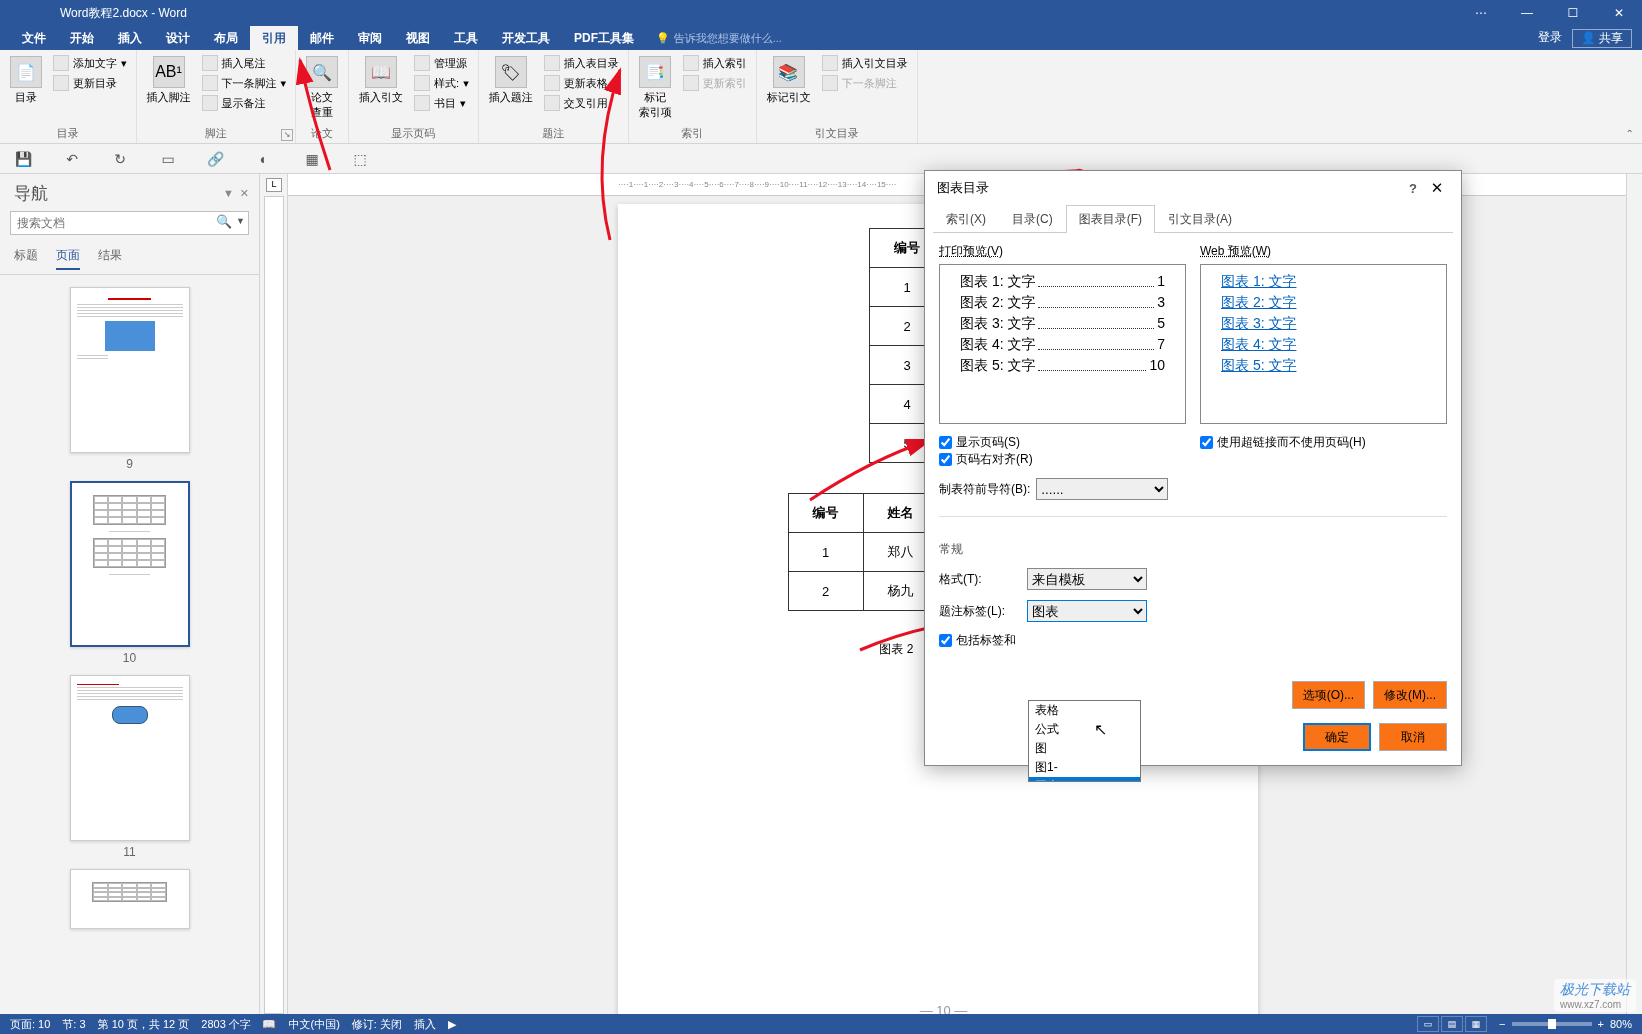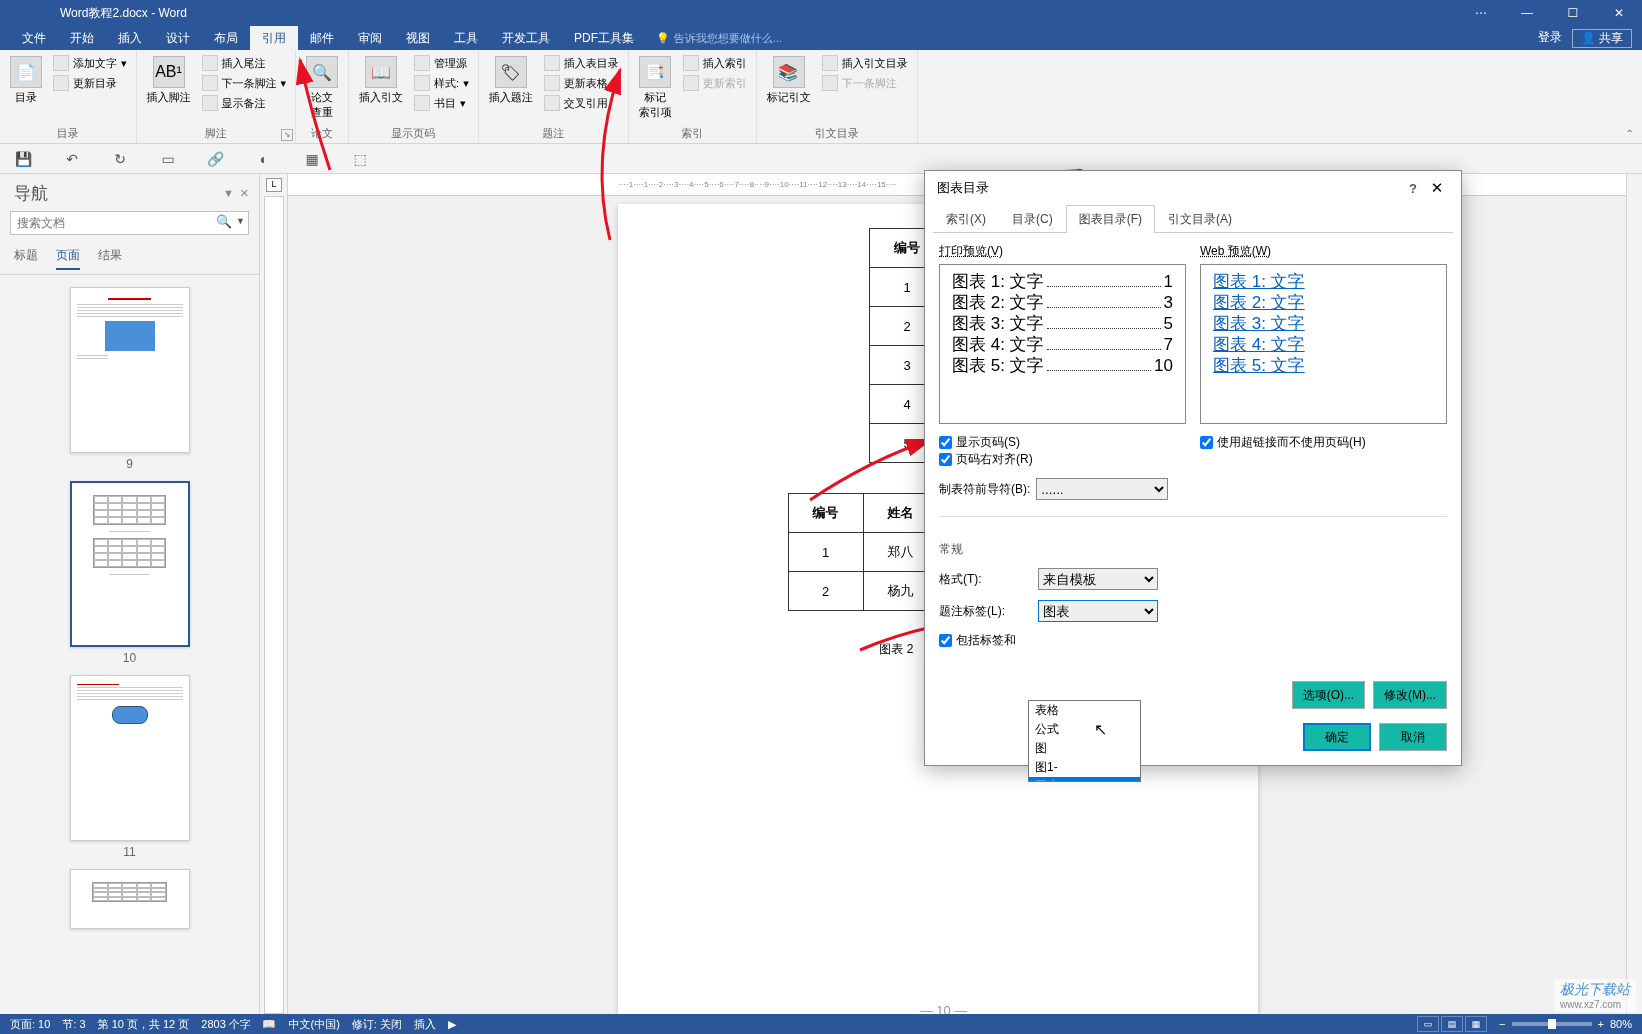--- a/index.html
+++ b/index.html
@@ -6,21 +6,21 @@
 body { background: #e6e6e6; width: 1642px; height: 1034px; overflow: hidden; position: relative; }
 
 
 .titlebar { height: 26px; background: #2b579a; display: flex; align-items: center; color: #fff; font-size: 12px; }
 .titlebar .doc-title { flex: 1; text-align: left; }
 .win-controls { display: flex; }
 .win-controls div { width: 46px; text-align: center; cursor: pointer; }
 
 
 .menubar { height: 24px; background: #2b579a; display: flex; align-items: center; font-size: 12px; color: #fff; padding-left: 10px; position: relative; }
-.menubar .mitem { padding: 0 12px; height: 24px; display: flex; align-items: center; cursor: pointer; }
+.menubar .mitem { padding: 0 12px; height: 24px; display: flex; align-items: center; cursor: pointer; font-weight: bold; }
 .menubar .mitem.active { background: #f3f3f3; color: #2b579a; }
 .tell-me { margin-left: 10px; color: #a9c0e2; font-size: 11px; display: flex; align-items: center; }
 .tell-me-icon { margin-right: 4px; }
 .login-share { position: absolute; right: 10px; display: flex; gap: 2px; }
 .login-share div { padding: 0 8px; font-size: 12px; }
 .share-box { border: 1px solid rgba(255,255,255,0.5); display: flex; align-items: center; gap: 3px; padding: 0 6px; }
 
 
 .ribbon { height: 94px; background: #f3f3f3; border-bottom: 1px solid #d4d4d4; display: flex; font-size: 11px; position: relative; }
 .ribbon-group { border-right: 1px solid #e1e1e1; padding: 4px 6px 2px 6px; display: flex; flex-direction: column; position: relative; }
@@ -82,42 +82,42 @@
 .dlg-title .dt-text { flex:1; }
 .dlg-title .help { width: 24px; text-align: center; cursor: pointer; font-weight: bold; color: #555; }
 .dlg-title .close { width: 24px; text-align: center; cursor: pointer; font-size: 15px; }
 .dlg-tabs { display: flex; border-bottom: 1px solid #ccc; margin: 0 8px; }
 .dlg-tabs div { padding: 5px 12px; cursor: pointer; border: 1px solid transparent; border-bottom: none; margin-bottom: -1px; color: #444; }
 .dlg-tabs .active { border-color: #ccc; background: #fff; }
 .dlg-body { padding: 10px 14px; }
 .preview-row { display: flex; gap: 14px; }
 .pv-col { flex: 1; display: flex; flex-direction: column; }
 .pv-label { font-size: 12px; margin-bottom: 4px; text-decoration: underline; text-decoration-style: dotted; }
-.pv-box { border: 1px solid #888; height: 160px; padding: 6px 12px; overflow-y: scroll; font-size: 17px; line-height: 21px; }
+.pv-box { border: 1px solid #888; height: 160px; padding: 6px 20px; overflow-y: scroll; font-size: 14px; line-height: 21px; }
 .pv-line { display: flex; white-space: nowrap; }
 .pv-line .dots { flex: 1; border-bottom: 1px dotted #333; margin: 0 3px 5px 3px; }
 .pv-link { color: #0563c1; text-decoration: underline; cursor: pointer; display: block; }
 .checks { margin-top: 10px; display: flex; flex-direction: column; gap: 0; }
 .check-row { display: flex; align-items: center; gap: 4px; }
 .check-row input { width:13px; height:13px; }
 .leader-row { display: flex; align-items: center; gap: 6px; margin-top: 10px; }
 .leader-row select { width: 132px; height: 22px; border: 1px solid #888; }
 .section-hdr { margin-top: 24px; color: #555; }
-.form-row { display: flex; align-items: center; gap: 19px; margin-top: 10px; }
+.form-row { display: flex; align-items: center; gap: 8px; margin-top: 10px; }
 .form-row label { width: 80px; text-align: left; }
 .form-row select { width: 120px; height: 22px; border: 1px solid #888; }
 .form-row select.focused { border: 1px solid #0078d7; }
 .dropdown-pop { position: absolute; left: 1028px; top: 700px; width: 113px; background: #fff; border: 1px solid #767676; z-index: 200; font-size: 12px; }
 .dropdown-pop .dd-scroll { max-height: 80px; overflow-y: scroll; }
 .dropdown-pop .opt { padding: 1px 6px; cursor: pointer; }
 .dropdown-pop .opt.sel { background: #0078d7; color: #fff; }
 .dlg-buttons { position: absolute; right: 14px; display: flex; gap: 8px; }
 .dlg-buttons.row1 { bottom: 56px; }
 .dlg-buttons.row2 { bottom: 14px; padding-left: 8px; }
-.dlg-btn { min-width: 68px; height: 28px; border: 1px solid #aaa; background: #14b8a6; cursor: pointer; font-size: 12px; padding: 0 10px; }
+.dlg-btn { min-width: 68px; height: 28px; border: 1px solid #aaa; background: #f97316; cursor: pointer; font-size: 12px; padding: 0 10px; }
 .dlg-btn.primary { border: 1px solid #0078d7; box-shadow: 0 0 0 1px #0078d7 inset; }
 .cursor-arrow { position: absolute; left: 1094px; top: 720px; font-size: 16px; z-index: 300; color: #000; }
 
 
 .red-arrow { position: absolute; pointer-events: none; z-index: 90; }
 
 
 .statusbar { position: absolute; bottom: 0; left: 0; right: 0; height: 20px; background: #2b579a; color: #fff; font-size: 11px; display: flex; align-items: center; padding: 0 10px; gap: 12px; }
 .statusbar .spacer { flex: 1; }
 .view-btns { display: flex; gap: 2px; }

